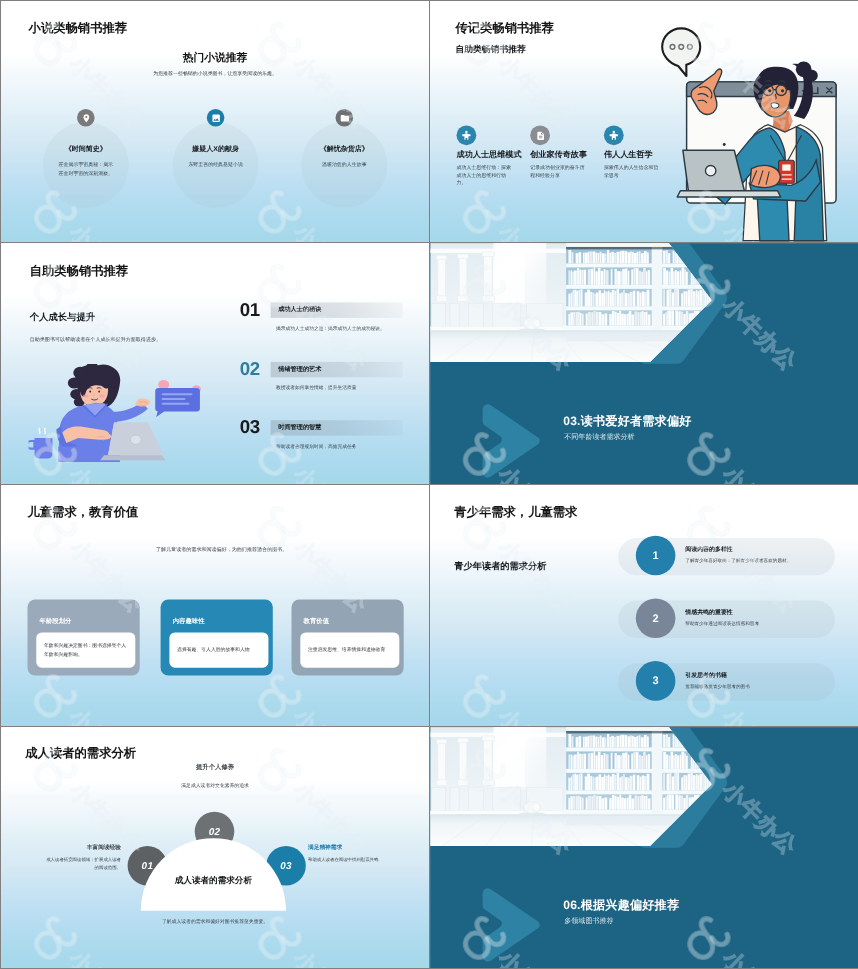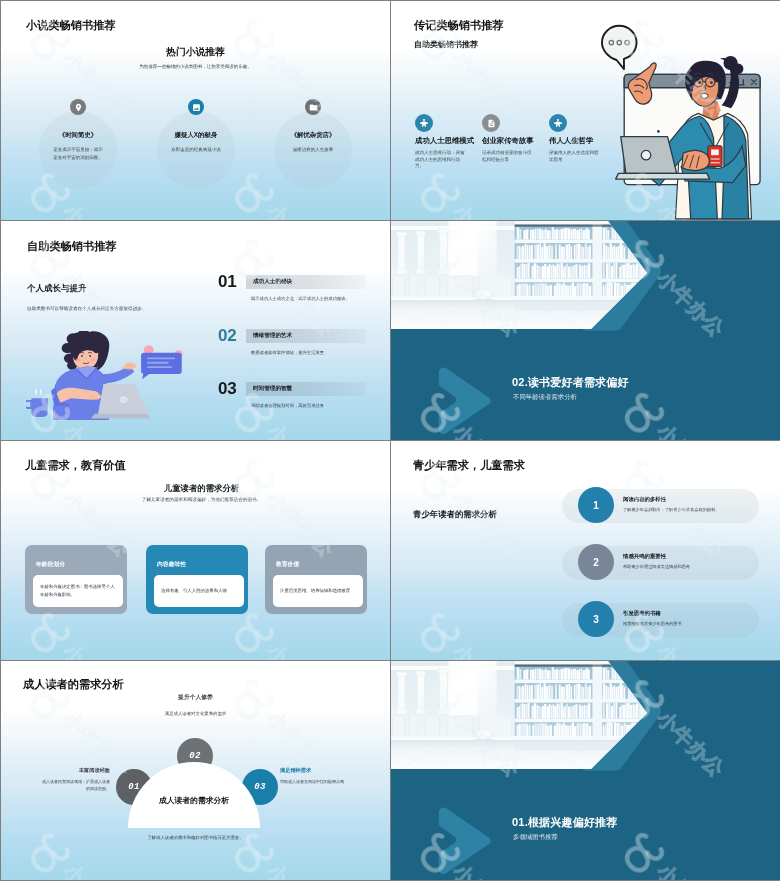--- a/index.html
+++ b/index.html
@@ -2,21 +2,21 @@
 <html><head>
 <meta charset="utf-8">
 <style>
   html,body{margin:0;padding:0;}
   body{width:780px;height:881px;background:#7f7f7f;font-family:"Liberation Sans",sans-serif;overflow:hidden;}
   .grid{position:absolute;left:0;top:0;width:780px;height:881px;}
   .slide{position:absolute;width:389px;height:219px;overflow:hidden;background:#fff;}
   .s0{left:1px;top:1px;} .s1{left:391px;top:1px;}
   .s2{left:1px;top:221px;} .s3{left:391px;top:221px;}
   .s4{left:1px;top:441px;} .s5{left:391px;top:441px;}
-  .s6{left:1px;top:661px;font-family:Liberation Mono, monospace;} .s7{left:391px;top:661px;}
+  .s6{left:1px;top:661px;} .s7{left:391px;top:661px;}
   .bg-grad{position:absolute;inset:0;background:linear-gradient(to bottom,#ffffff 0px,#ffffff 48px,#f7fafc 62px,#eef6fb 80px,#e2f0f7 100px,#d4e8f4 130px,#c6e3f3 150px,#bbdef2 170px,#b0dbef 190px,#a5d8ea 215px);}
   .ttl{position:absolute;font-weight:bold;color:#151515;letter-spacing:0px;}
   .wmlayer{position:absolute;inset:0;overflow:hidden;pointer-events:none;z-index:50;}
   .wmk{position:absolute;transform-origin:18px 18px;transform:rotate(44deg);display:flex;align-items:center;gap:3px;}
   .wmk .wmtxt{font-size:20px;font-weight:bold;letter-spacing:1px;white-space:nowrap;
      -webkit-text-stroke:1.0px rgba(230,240,245,.30);color:transparent;paint-order:stroke;}
   .wmk svg{display:block;flex:none;transform:rotate(-44deg);margin:-4px;}
   .circ{position:absolute;border-radius:50%;}
   .icirc{position:absolute;border-radius:50%;display:flex;align-items:center;justify-content:center;}
   .icirc svg{display:block;}
@@ -989,21 +989,21 @@
 
   <g>
     <ellipse cx="66.7" cy="79" rx="8.5" ry="1.5" fill="#e0eaef"></ellipse>
     <circle cx="66.7" cy="73" r="5.5" fill="#f9fbfc" stroke="#dde7ec" stroke-width="0.45"></circle>
     <rect x="65.4" y="66" width="2.6" height="4" rx="1.1" fill="#f3f8fa"></rect>
   </g>
 </svg></div>
   <div class="sec-chev"><svg width="70" height="71" viewBox="0 0 70 86">
           <path d="M2 8C2 3 7 0 11 2.8l52 35.6c2.6 1.8 2.6 5.6 0 7.4L11 81.4C7 84.1 2 81.2 2 76.3V60.7c0-1.6.8-3.2 2.1-4.1l17.2-12.2c2.5-1.8 2.5-5.5 0-7.3L4.1 24.9C2.8 24 2 22.4 2 20.8z" fill="#2e83a5"></path>
         </svg></div>
-  <div class="sec-title"><span>02.</span><span>读书爱好者需求偏好</span></div>
+  <div class="sec-title"><span>03.</span><span>读书爱好者需求偏好</span></div>
   <div class="sec-sub">不同年龄读者需求分析</div>
   <div class="wmlayer">
         <div class="wmk" style="left:32px;top:19px">
           <svg class="wmlogo" width="46" height="46" viewBox="0 0 48 50">
             <g fill="none" stroke="rgba(230,240,245,.28)" stroke-width="5.6" stroke-linejoin="round" stroke-linecap="round">
               <path d="M25.0 7.6 C 22.0 5.6 18.0 6.0 16.4 9.4 C 14.8 12.8 17.0 15.4 18.6 18.2 C 21.0 22.4 25.6 27.2 26.8 32.2 C 27.8 36.4 26.0 41.2 22.0 43.4 C 18.2 45.4 13.4 44.2 10.2 41.4 C 7.0 38.6 4.2 34.6 4.6 30.2 C 5.0 25.4 9.0 21.0 13.8 20.4 C 18.4 19.8 23.2 22.6 25.0 26.8"></path>
               <path d="M26.6 25.4 C 29.0 29.6 33.6 33.2 38.4 31.2 C 42.0 29.6 43.2 25.2 41.4 21.8"></path>
             </g>
             <g fill="none" stroke="rgba(255,255,255,.14)" stroke-width="3.4" stroke-linejoin="round" stroke-linecap="round">
               <path d="M25.0 7.6 C 22.0 5.6 18.0 6.0 16.4 9.4 C 14.8 12.8 17.0 15.4 18.6 18.2 C 21.0 22.4 25.6 27.2 26.8 32.2 C 27.8 36.4 26.0 41.2 22.0 43.4 C 18.2 45.4 13.4 44.2 10.2 41.4 C 7.0 38.6 4.2 34.6 4.6 30.2 C 5.0 25.4 9.0 21.0 13.8 20.4 C 18.4 19.8 23.2 22.6 25.0 26.8"></path>
@@ -1050,21 +1050,20 @@
             </g>
           </svg>
           <span class="wmtxt">小牛办公</span>
         </div>
       </div>
 </div>
 
 <div class="slide s4">
   <div class="bg-grad"></div>
   <div class="s5-title ttl">儿童需求，教育价值</div>
-  <div class="s5-head">儿童读者的需求分析</div>
   <div class="s5-sub">了解儿童读者的需求和阅读偏好，为他们推荐适合的图书。</div>
   <div class="s5-card" style="left:24px;background:#9aaabb">
     <div class="s5-cname">年龄段划分</div>
     <div class="s5-cbox">
           <span>年龄和兴趣决定图书：图书选择受个人年龄和兴趣影响。</span>
         </div>
   </div>
   <div class="s5-card" style="left:145px;background:#2689b5">
     <div class="s5-cname">内容趣味性</div>
     <div class="s5-cbox">
@@ -1770,21 +1769,21 @@
 
   <g>
     <ellipse cx="66.7" cy="79" rx="8.5" ry="1.5" fill="#e0eaef"></ellipse>
     <circle cx="66.7" cy="73" r="5.5" fill="#f9fbfc" stroke="#dde7ec" stroke-width="0.45"></circle>
     <rect x="65.4" y="66" width="2.6" height="4" rx="1.1" fill="#f3f8fa"></rect>
   </g>
 </svg></div>
   <div class="sec-chev"><svg width="70" height="71" viewBox="0 0 70 86">
           <path d="M2 8C2 3 7 0 11 2.8l52 35.6c2.6 1.8 2.6 5.6 0 7.4L11 81.4C7 84.1 2 81.2 2 76.3V60.7c0-1.6.8-3.2 2.1-4.1l17.2-12.2c2.5-1.8 2.5-5.5 0-7.3L4.1 24.9C2.8 24 2 22.4 2 20.8z" fill="#2e83a5"></path>
         </svg></div>
-  <div class="sec-title"><span>01.</span><span>根据兴趣偏好推荐</span></div>
+  <div class="sec-title"><span>06.</span><span>根据兴趣偏好推荐</span></div>
   <div class="sec-sub">多领域图书推荐</div>
   <div class="wmlayer">
         <div class="wmk" style="left:32px;top:19px">
           <svg class="wmlogo" width="46" height="46" viewBox="0 0 48 50">
             <g fill="none" stroke="rgba(230,240,245,.28)" stroke-width="5.6" stroke-linejoin="round" stroke-linecap="round">
               <path d="M25.0 7.6 C 22.0 5.6 18.0 6.0 16.4 9.4 C 14.8 12.8 17.0 15.4 18.6 18.2 C 21.0 22.4 25.6 27.2 26.8 32.2 C 27.8 36.4 26.0 41.2 22.0 43.4 C 18.2 45.4 13.4 44.2 10.2 41.4 C 7.0 38.6 4.2 34.6 4.6 30.2 C 5.0 25.4 9.0 21.0 13.8 20.4 C 18.4 19.8 23.2 22.6 25.0 26.8"></path>
               <path d="M26.6 25.4 C 29.0 29.6 33.6 33.2 38.4 31.2 C 42.0 29.6 43.2 25.2 41.4 21.8"></path>
             </g>
             <g fill="none" stroke="rgba(255,255,255,.14)" stroke-width="3.4" stroke-linejoin="round" stroke-linecap="round">
               <path d="M25.0 7.6 C 22.0 5.6 18.0 6.0 16.4 9.4 C 14.8 12.8 17.0 15.4 18.6 18.2 C 21.0 22.4 25.6 27.2 26.8 32.2 C 27.8 36.4 26.0 41.2 22.0 43.4 C 18.2 45.4 13.4 44.2 10.2 41.4 C 7.0 38.6 4.2 34.6 4.6 30.2 C 5.0 25.4 9.0 21.0 13.8 20.4 C 18.4 19.8 23.2 22.6 25.0 26.8"></path>

